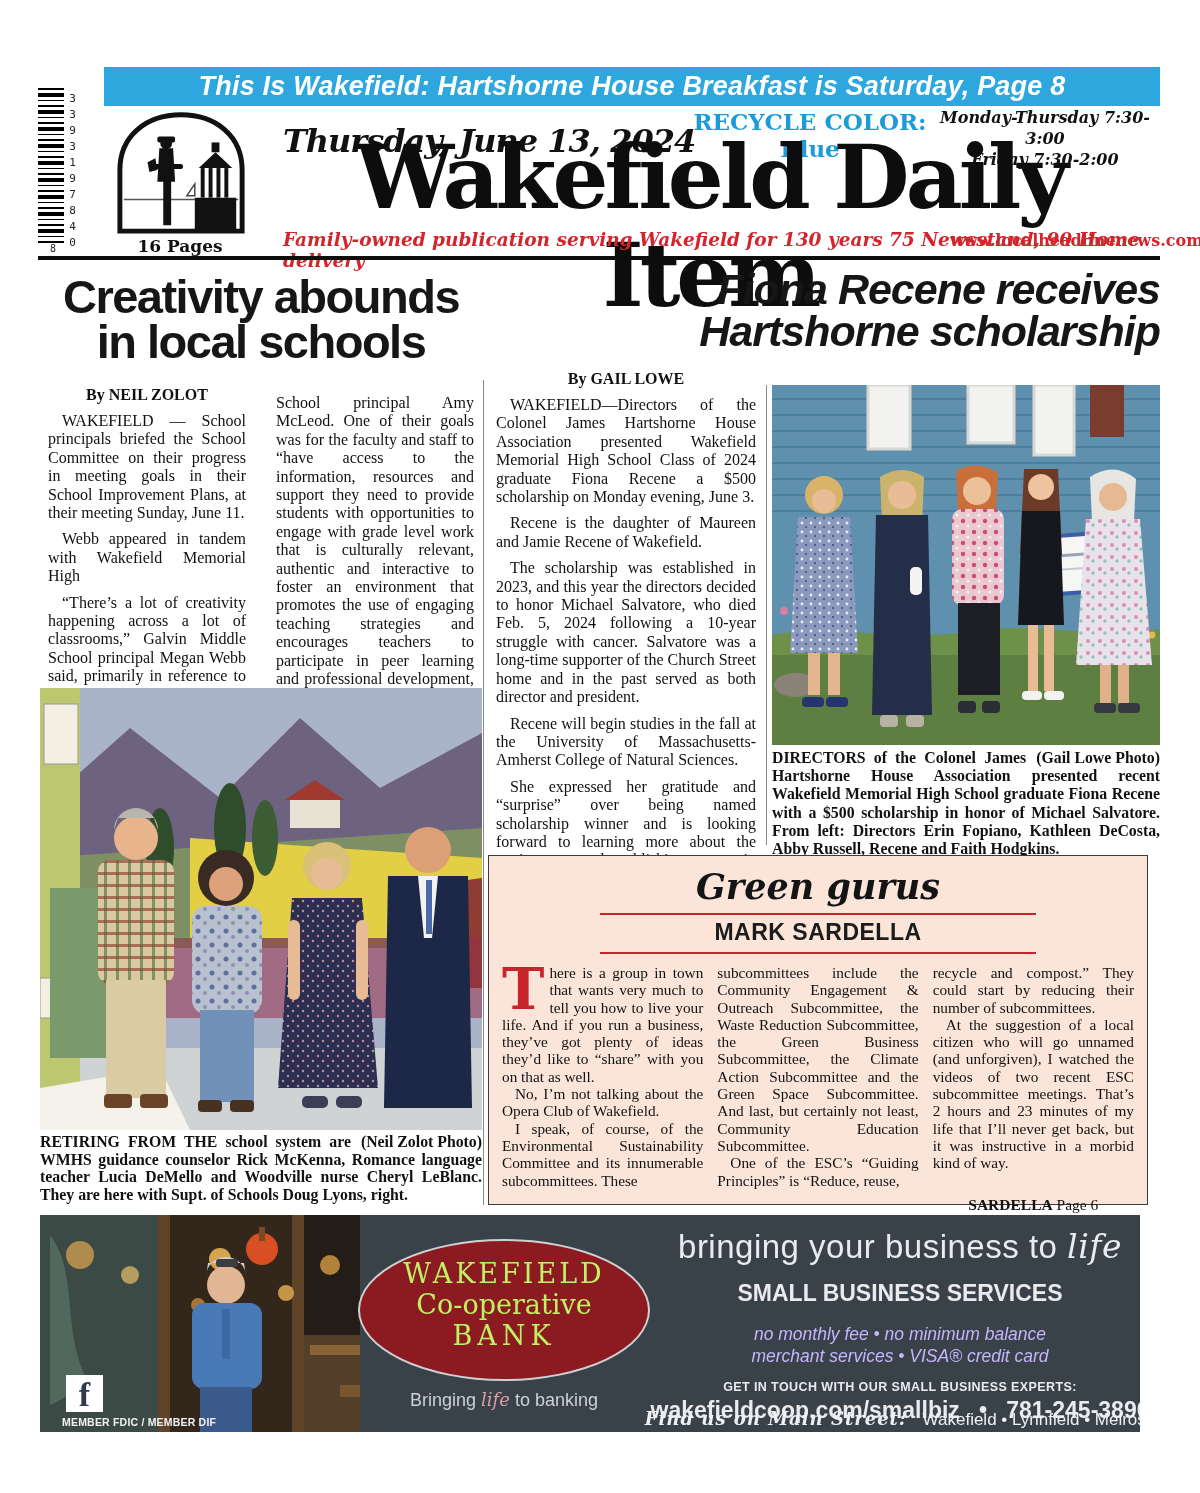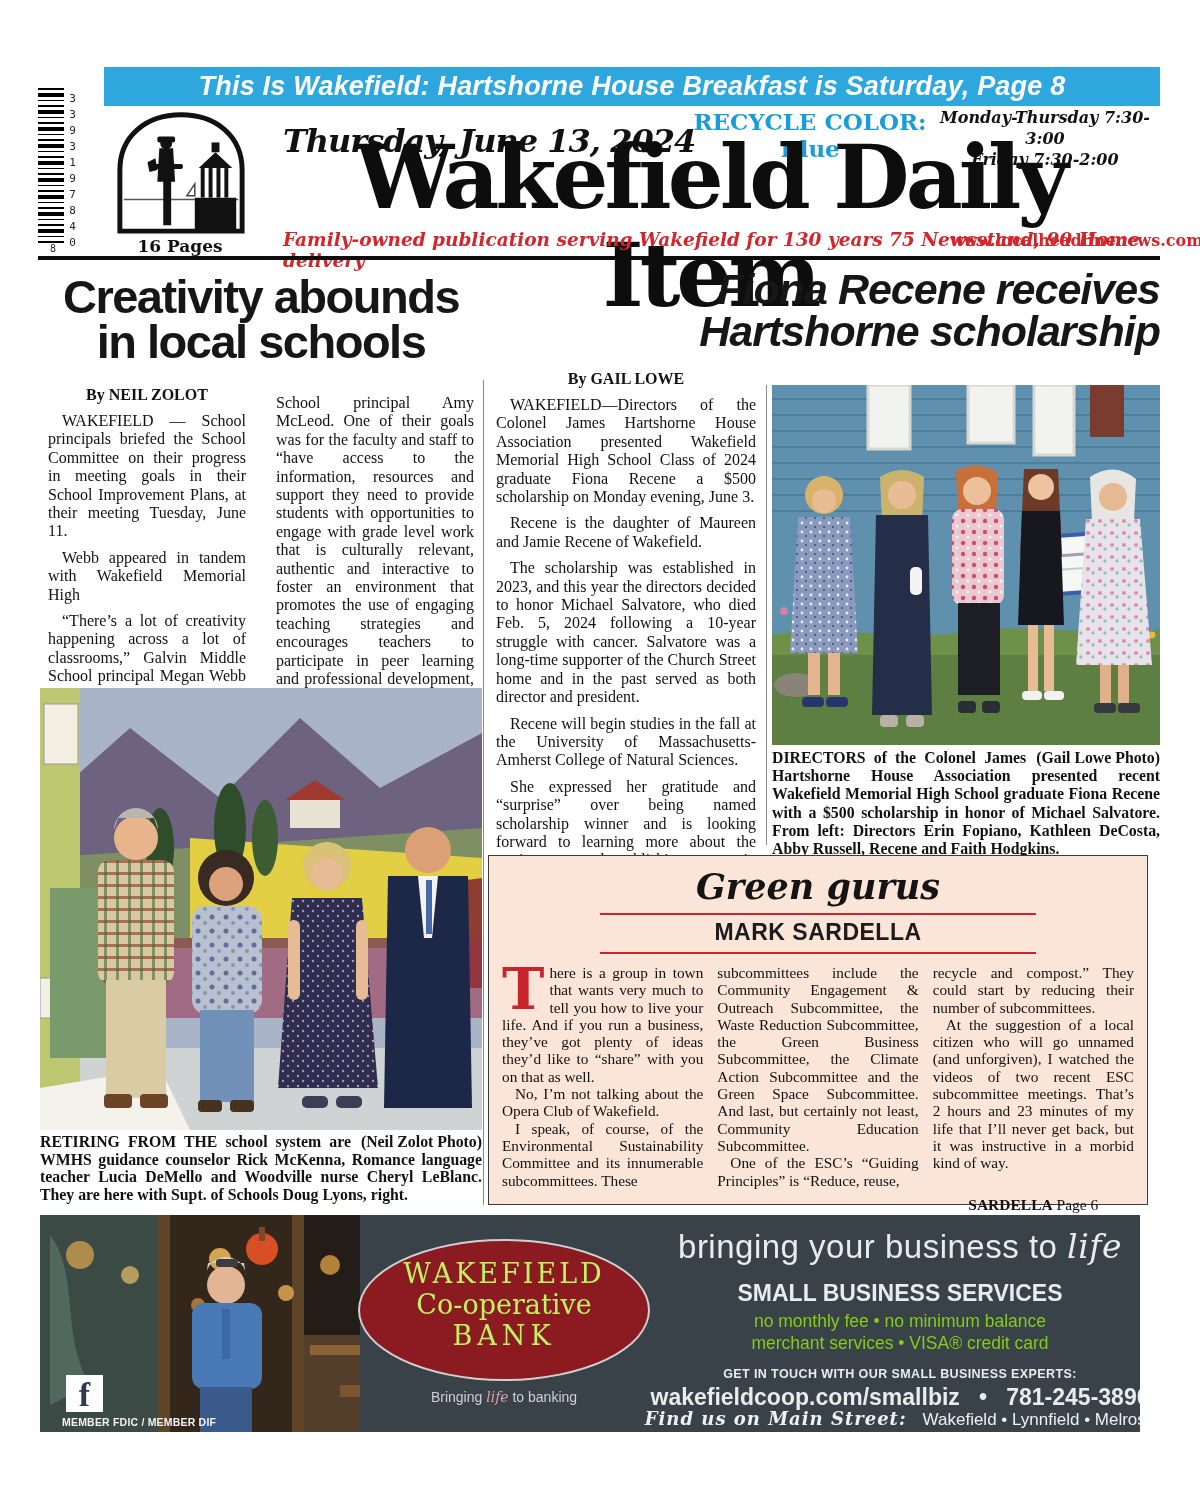--- a/index.html
+++ b/index.html
@@ -80,28 +80,28 @@
   
   .ad{position:absolute;left:40px;top:1215px;width:1100px;height:217px;background:#394149;overflow:hidden;}
   .ad-photo{position:absolute;left:0;top:0;width:370px;height:217px;}
   .bank-oval{position:absolute;left:318px;top:24px;width:292px;height:142px;background:#8c1b21;
     border:2px solid #cfd0d2;border-radius:50%;box-sizing:border-box;text-align:center;
     color:#bef264;font-family:"DejaVu Serif",serif;}
   .bank-oval .l1{margin-top:17px;font-size:27px;letter-spacing:3px;}
   .bank-oval .l2{font-size:27px;}
   .bank-oval .l3{font-size:27px;letter-spacing:5px;}
   .bank-tagline{position:absolute;left:308px;top:174px;width:312px;text-align:center;
-    font-family:"Liberation Sans",sans-serif;font-size:14px;color:#ccd1d7;}
+    font-family:"Liberation Sans",sans-serif;font-size:18px;color:#ccd1d7;}
   .bank-tagline .script{font-family:"DejaVu Serif",serif;font-style:italic;color:#d9a0a4;}
   .ad-right{position:absolute;left:600px;top:12px;width:520px;text-align:center;
     font-family:"Liberation Sans",sans-serif;color:#e9ebed;}
   .ad-headline{font-size:33px;letter-spacing:.5px;}
   .ad-headline .script{font-family:"DejaVu Serif",serif;font-style:italic;}
   .ad-subhead{margin-top:14px;font-size:23px;font-weight:bold;}
-  .ad-bullets{margin-top:3px;font-size:17.5px;line-height:22px;color:#84cc16;}
+  .ad-bullets{margin-top:16px;font-size:17.5px;line-height:22px;color:#c4b5fd;font-style:italic;}
   .ad-cta{margin-top:13px;font-size:12.5px;font-weight:bold;letter-spacing:.4px;}
   .ad-contact{margin-top:3px;font-size:23px;font-weight:bold;}
   .ad-footer{position:absolute;left:590px;top:193px;width:540px;text-align:center;color:#eef0f2;}
   .ad-footer .label{font-family:"DejaVu Serif",serif;font-style:italic;font-weight:bold;
     font-size:18px;letter-spacing:1px;}
   .ad-footer .towns{font-family:"Liberation Sans",sans-serif;font-size:17px;padding-left:12px;}
   .fb-icon{position:absolute;left:26px;top:160px;width:37px;height:37px;background:#fff;
     color:#2e3a4d;font-family:"Liberation Serif",serif;font-weight:bold;font-size:34px;
     text-align:center;line-height:40px;}
   .ad-member{position:absolute;left:22px;top:201px;font-family:"Liberation Sans",sans-serif;
@@ -161,21 +161,21 @@
   <div class="vrule" style="left:766px;top:385px;height:460px;"></div>
 
   <div class="hl-left">
     <div>Creativity abounds</div>
     <div>in local schools</div>
   </div>
 
   <div class="cols-left">
     <div class="col">
       <p class="byline">By NEIL ZOLOT</p>
-      <p class="body-p">WAKEFIELD — School principals briefed the School Committee on their progress in meeting goals in their School Improvement Plans, at their meeting Tuesday, June 11.</p>
+      <p class="body-p">WAKEFIELD — School principals briefed the School Committee on their progress in meeting goals in their School Improvement Plans, at their meeting Sunday, June 11.</p>
       <p class="body-p">Webb appeared in tandem with Wakefield Memorial High</p>
       <p class="body-p">“There’s a lot of creativity happening across a lot of classrooms,” Galvin Middle School principal Megan Webb said, primarily in reference to her own school, but applicable to the others as well.</p>
     </div>
     <div class="col">
       <p class="body-p cont">School principal Amy McLeod. One of their goals was for the faculty and staff to “have access to the information, resources and support they need to provide students with opportunities to engage with grade level work that is culturally relevant, authentic and interactive to foster an environment that promotes the use of engaging teaching strategies and encourages teachers to participate in peer learning and professional development, leading to improved</p>
       <p class="jumpline"><b>CREATIVITY</b>&nbsp;<span>Page 7</span></p>
     </div>
   </div>
 
   <svg class="photo-left" viewBox="0 0 442 442" preserveAspectRatio="none">

